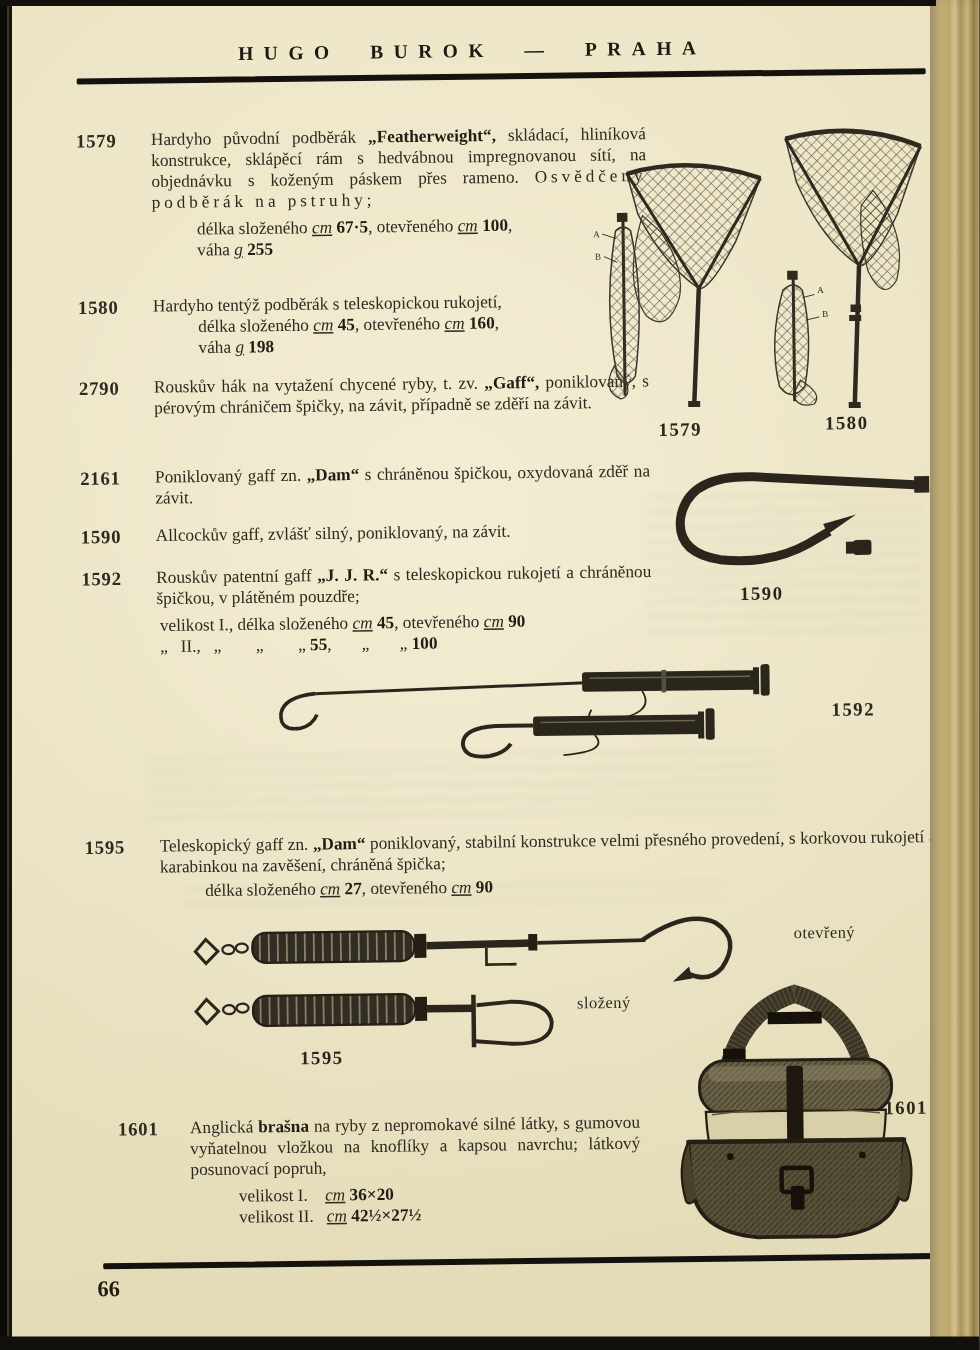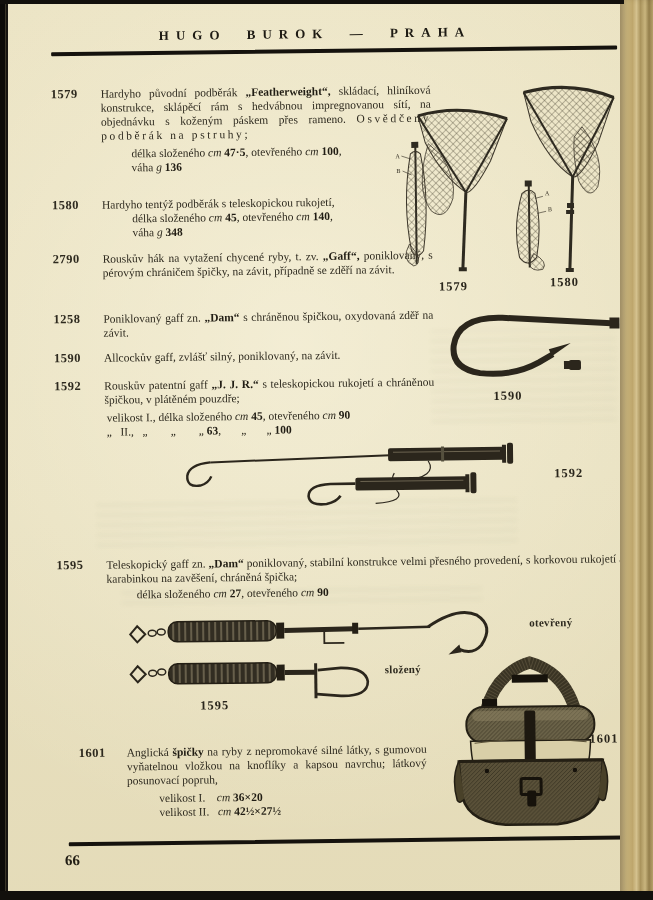--- a/index.html
+++ b/index.html
@@ -26,26 +26,26 @@
   .header-rule{position:absolute;left:56px;top:49px;width:566px;height:4px;background:#15120d;border-radius:1px;}
 
   
   .item{position:absolute;display:flex;color:#2e2a1f;}
   .item-number{font-weight:bold;font-size:12.5px;letter-spacing:.5px;flex:none;}
   .item-text{font-size:11.5px;line-height:14px;}
   .item-body{margin:0;text-align:justify;}
   .specs{margin-top:4px;}
   .spec-line{white-space:pre;font-size:11.5px;line-height:14px;}
   .seg-b{font-weight:bold;color:#211d14;}
-  .seg-i{font-style:italic;}
+  .seg-i{font-style:italic;text-decoration:underline;}
   .seg-p{letter-spacing:2.6px;}
 
   
   .fig-label{position:absolute;font-weight:bold;font-size:12.5px;color:#2a261c;letter-spacing:1px;}
-  .state-label{position:absolute;font-size:11px;color:#2e2a1f;letter-spacing:.3px;font-weight:bold;}
+  .state-label{position:absolute;font-size:11px;color:#2e2a1f;letter-spacing:.3px;}
 
   .fig{position:absolute;}
   svg{display:block;overflow:visible;}
   .ann-text{font-family:"Liberation Serif",serif;font-size:6px;fill:#2b261c;}
 
   
   .ghost{position:absolute;opacity:.5;filter:blur(2px);pointer-events:none;
      background:repeating-linear-gradient(0deg, rgba(108,118,84,.13) 0 3px, rgba(0,0,0,0) 3px 10px);}
 
   .page-number{position:absolute;left:60px;top:849px;font-weight:bold;font-size:15px;color:#211d14;}
@@ -62,83 +62,83 @@
     <div class="ghost" style="left:120px;top:586px;width:360px;height:16px;"></div>
 
     <div class="header-title">HUGO BUROK — PRAHA</div>
     <div class="header-rule"></div>
 
     <div class="item" style="left:55px;top:84px;width:380px;">
       <div class="item-number" style="width:50px;">1579</div>
       <div class="item-text" style="width:330px;">
         <p class="item-body"><span>Hardyho původní podběrák </span><span class="seg-b">„Featherweight“,</span><span> skládací, hliníková konstrukce, sklápěcí rám s hedvábnou impregnovanou sítí, na objednávku s koženým páskem přes rameno. </span><span class="seg-p">Osvědčený podběrák na pstruhy;</span></p>
         <div class="specs" style="margin-left:30px;">
-          <div class="spec-line"><span>délka složeného </span><span class="seg-i">cm</span><span> </span><span class="seg-b">47·5</span><span>, otevřeného </span><span class="seg-i">cm</span><span> </span><span class="seg-b">100</span><span>,</span></div>
-          <div class="spec-line"><span>váha </span><span class="seg-i">g</span><span> </span><span class="seg-b">136</span></div>
+          <div class="spec-line"><span>délka složeného </span><span class="seg-i">cm</span><span> </span><span class="seg-b">67·5</span><span>, otevřeného </span><span class="seg-i">cm</span><span> </span><span class="seg-b">100</span><span>,</span></div>
+          <div class="spec-line"><span>váha </span><span class="seg-i">g</span><span> </span><span class="seg-b">255</span></div>
         </div>
       </div>
     </div>
 
     <div class="item" style="left:55px;top:195px;width:380px;">
       <div class="item-number" style="width:50px;">1580</div>
       <div class="item-text" style="width:330px;">
         <p class="item-body"><span>Hardyho tentýž podběrák s teleskopickou rukojetí,</span></p>
         <div class="specs" style="margin-top:0;margin-left:30px;">
-          <div class="spec-line"><span>délka složeného </span><span class="seg-i">cm</span><span> </span><span class="seg-b">45</span><span>, otevřeného </span><span class="seg-i">cm</span><span> </span><span class="seg-b">140</span><span>,</span></div>
-          <div class="spec-line"><span>váha </span><span class="seg-i">g</span><span> </span><span class="seg-b">348</span></div>
+          <div class="spec-line"><span>délka složeného </span><span class="seg-i">cm</span><span> </span><span class="seg-b">45</span><span>, otevřeného </span><span class="seg-i">cm</span><span> </span><span class="seg-b">160</span><span>,</span></div>
+          <div class="spec-line"><span>váha </span><span class="seg-i">g</span><span> </span><span class="seg-b">198</span></div>
         </div>
       </div>
     </div>
 
     <div class="item" style="left:55px;top:249px;width:380px;">
       <div class="item-number" style="width:50px;">2790</div>
       <div class="item-text" style="width:330px;">
         <p class="item-body"><span>Rouskův hák na vytažení chycené ryby, t. zv. </span><span class="seg-b">„Gaff“,</span><span> poniklovaný, s pérovým chráničem špičky, na závit, případně se zděří na závit.</span></p>
       </div>
     </div>
 
     <div class="item" style="left:55px;top:309px;width:380px;">
-      <div class="item-number" style="width:50px;">1258</div>
+      <div class="item-number" style="width:50px;">2161</div>
       <div class="item-text" style="width:330px;">
         <p class="item-body"><span>Poniklovaný gaff zn. </span><span class="seg-b">„Dam“</span><span> s chráněnou špičkou, oxydovaná zděř na závit.</span></p>
       </div>
     </div>
 
     <div class="item" style="left:55px;top:348px;width:380px;">
       <div class="item-number" style="width:50px;">1590</div>
       <div class="item-text" style="width:330px;">
         <p class="item-body" style="text-align:left;"><span>Allcockův gaff, zvlášť silný, poniklovaný, na závit.</span></p>
       </div>
     </div>
 
     <div class="item" style="left:55px;top:376px;width:380px;">
       <div class="item-number" style="width:50px;">1592</div>
       <div class="item-text" style="width:330px;">
         <p class="item-body"><span>Rouskův patentní gaff </span><span class="seg-b">„J. J. R.“</span><span> s teleskopickou rukojetí a chráněnou špičkou, v plátěném pouzdře;</span></p>
         <div class="specs" style="margin-left:2px;">
           <div class="spec-line"><span>velikost I., délka složeného </span><span class="seg-i">cm</span><span> </span><span class="seg-b">45</span><span>, otevřeného </span><span class="seg-i">cm</span><span> </span><span class="seg-b">90</span></div>
-          <div class="spec-line"><span>„   II.,   „        „        „ </span><span class="seg-b">63</span><span>,       „       „ </span><span class="seg-b">100</span></div>
+          <div class="spec-line"><span>„   II.,   „        „        „ </span><span class="seg-b">55</span><span>,       „       „ </span><span class="seg-b">100</span></div>
         </div>
       </div>
     </div>
 
     <div class="item" style="left:55px;top:555px;width:570px;">
       <div class="item-number" style="width:50px;">1595</div>
       <div class="item-text" style="width:518px;">
         <p class="item-body"><span>Teleskopický gaff zn. </span><span class="seg-b">„Dam“</span><span> poniklovaný, stabilní konstrukce velmi přesného provedení, s korkovou rukojetí a karabinkou na zavěšení, chráněná špička;</span></p>
         <div class="specs" style="margin-top:2px;margin-left:30px;">
           <div class="spec-line"><span>délka složeného </span><span class="seg-i">cm</span><span> </span><span class="seg-b">27</span><span>, otevřeného </span><span class="seg-i">cm</span><span> </span><span class="seg-b">90</span></div>
         </div>
       </div>
     </div>
 
     <div class="item" style="left:75px;top:743px;width:350px;">
       <div class="item-number" style="width:48px;">1601</div>
       <div class="item-text" style="width:300px;">
-        <p class="item-body"><span>Anglická </span><span class="seg-b">špičky</span><span> na ryby z nepromokavé silné látky, s gumovou vyňatelnou vložkou na knoflíky a kapsou navrchu; látkový posunovací popruh,</span></p>
+        <p class="item-body"><span>Anglická </span><span class="seg-b">brašna</span><span> na ryby z nepromokavé silné látky, s gumovou vyňatelnou vložkou na knoflíky a kapsou navrchu; látkový posunovací popruh,</span></p>
         <div class="specs" style="margin-left:32px;">
           <div class="spec-line"><span>velikost I.    </span><span class="seg-i">cm</span><span> </span><span class="seg-b">36×20</span></div>
           <div class="spec-line"><span>velikost II.   </span><span class="seg-i">cm</span><span> </span><span class="seg-b">42½×27½</span></div>
         </div>
       </div>
     </div>
 
     <div class="fig" style="left:372px;top:60px;">
       <svg width="252" height="222" viewBox="0 0 252 222">
         <defs>

